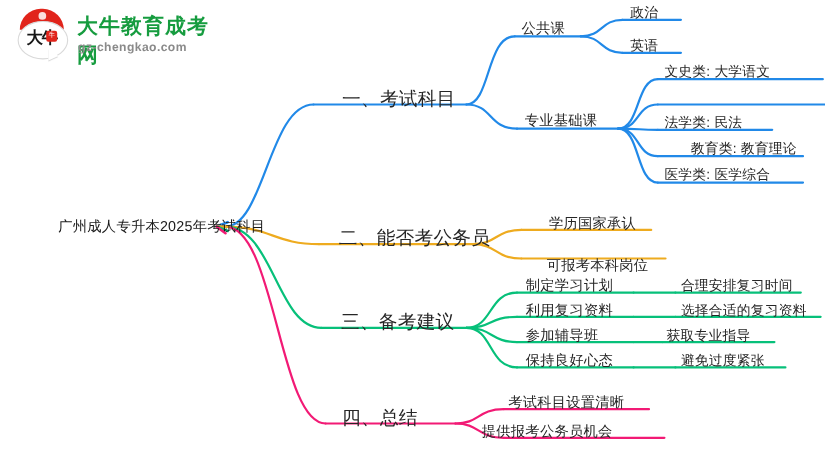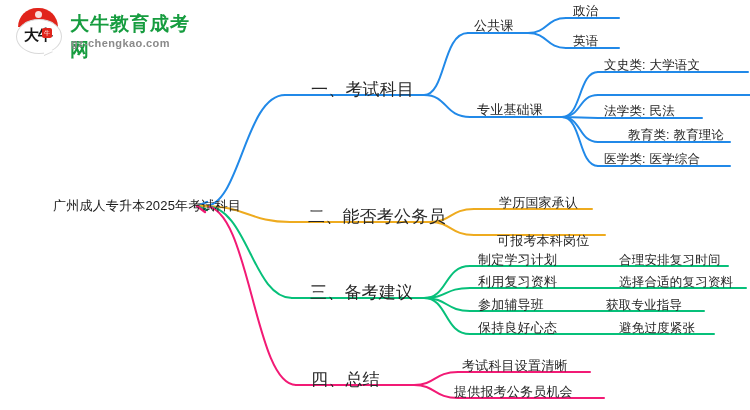--- a/index.html
+++ b/index.html
@@ -179,15 +179,15 @@
   <div class="node lvl2" style="left:478px;top:275px;">利用复习资料</div>
   <div class="node lvl2" style="left:478px;top:298px;">参加辅导班</div>
   <div class="node lvl2" style="left:478px;top:321px;">保持良好心态</div>
   <div class="node lvl3" style="left:619px;top:254px;">合理安排复习时间</div>
   <div class="node lvl3" style="left:619px;top:276px;">选择合适的复习资料</div>
   <div class="node lvl3" style="left:606px;top:299px;">获取专业指导</div>
   <div class="node lvl3" style="left:619px;top:322px;">避免过度紧张</div>
 
   <div class="node lvl1" style="left:311px;top:371px;">四、总结</div>
   <div class="node lvl2" style="left:462px;top:359px;">考试科目设置清晰</div>
-  <div class="node lvl2" style="left:454px;top:385px;">提供报考公务员机会</div>
+  <div class="node lvl2" style="left:438px;top:385px;">提供报考公务员机会</div>
 
 </div>
 
 </body></html>

